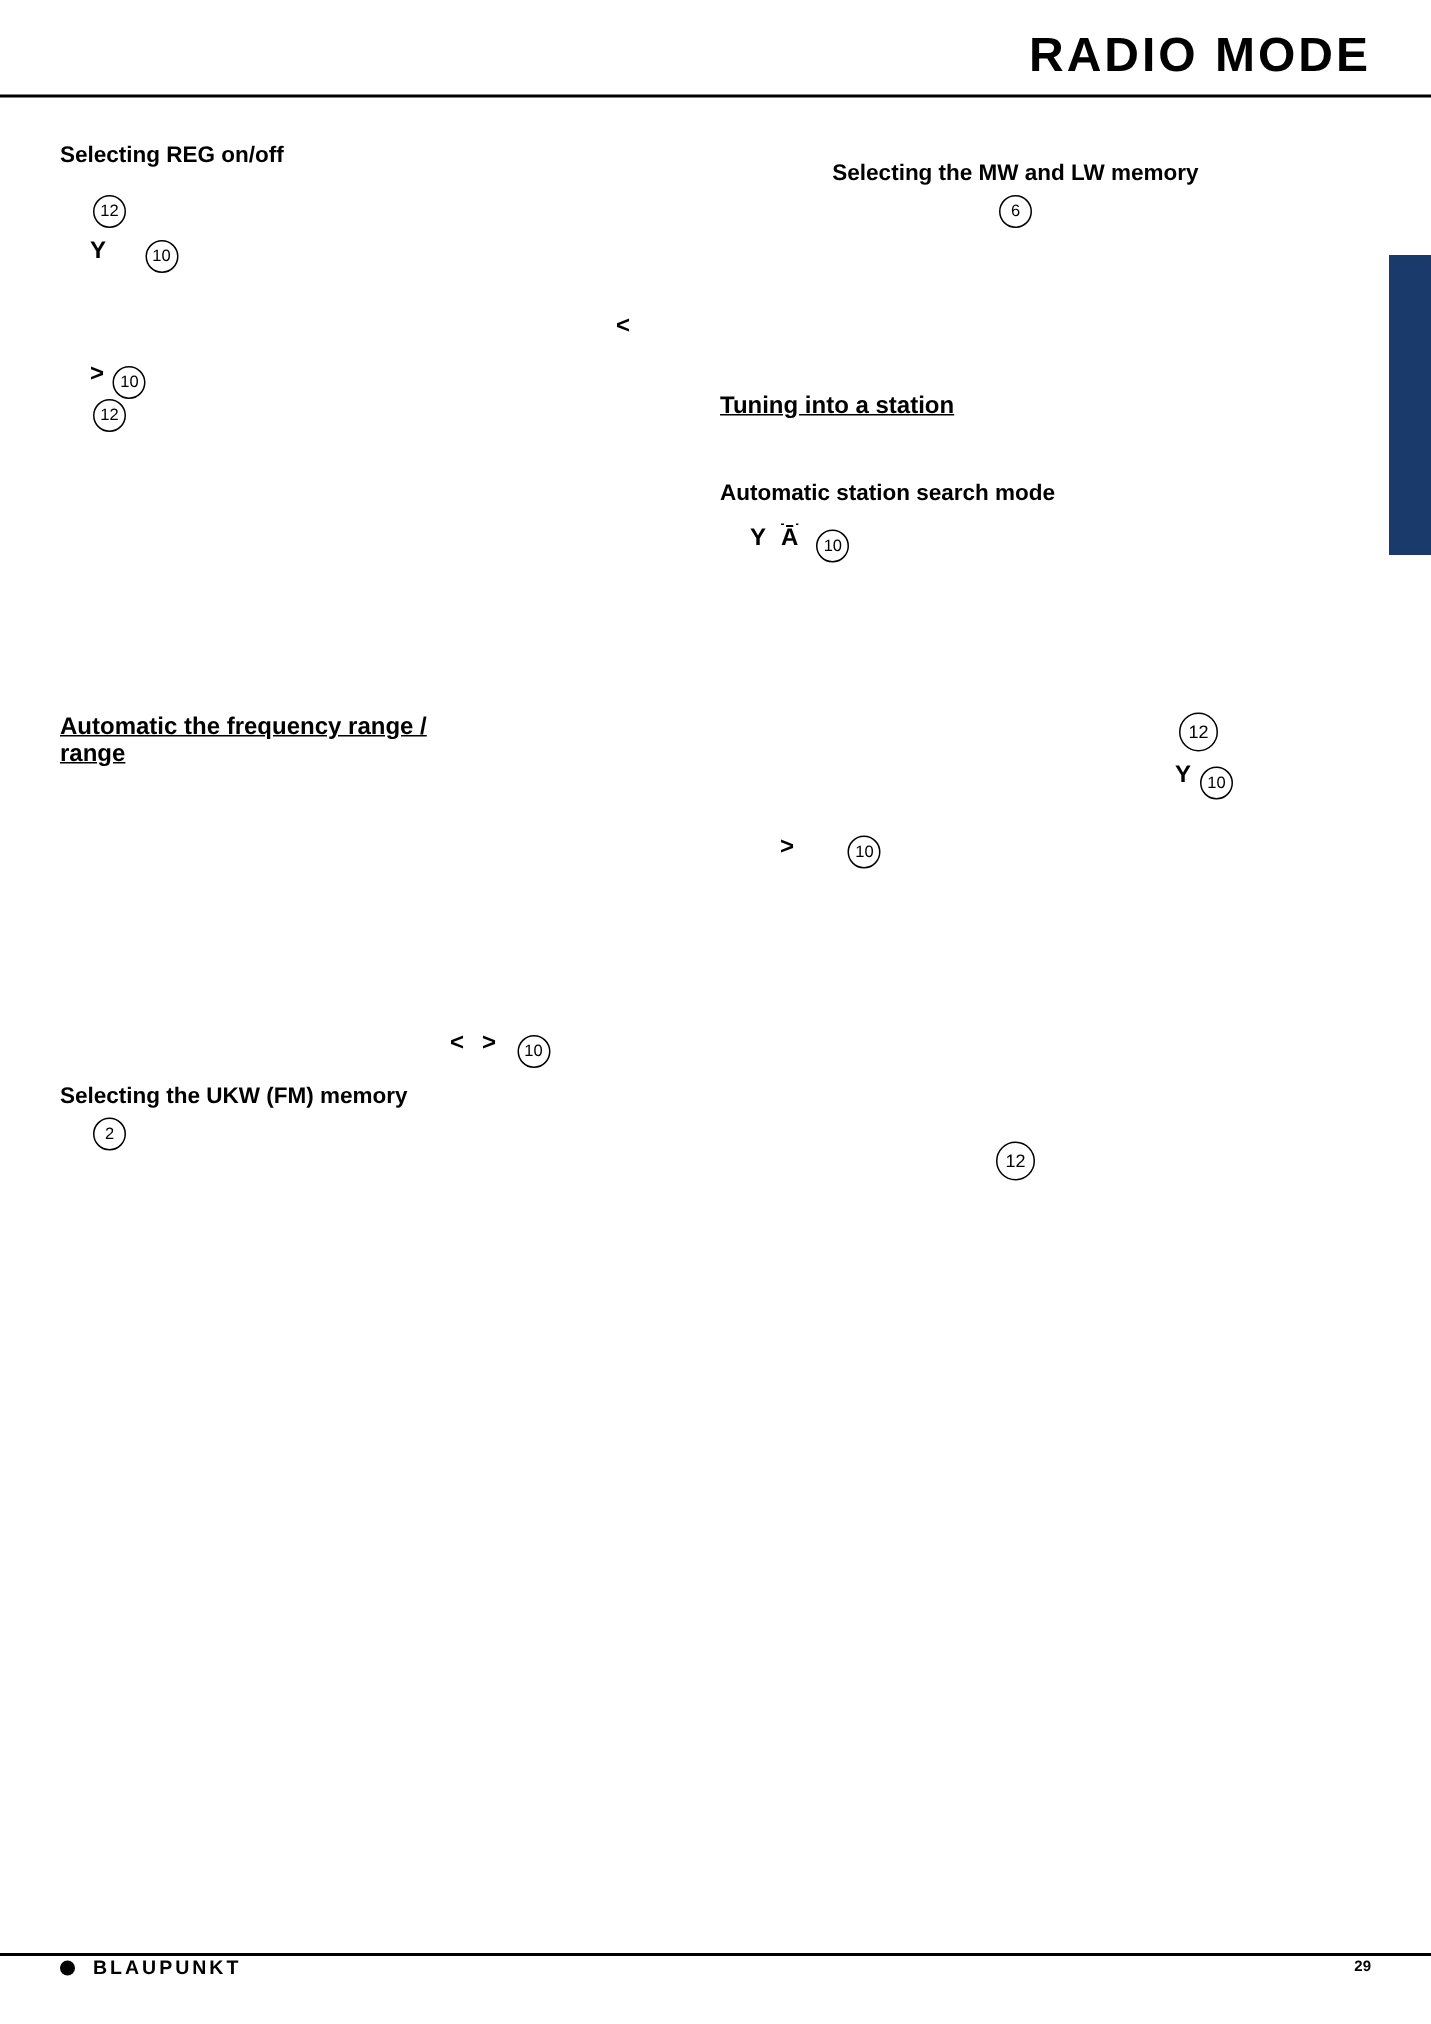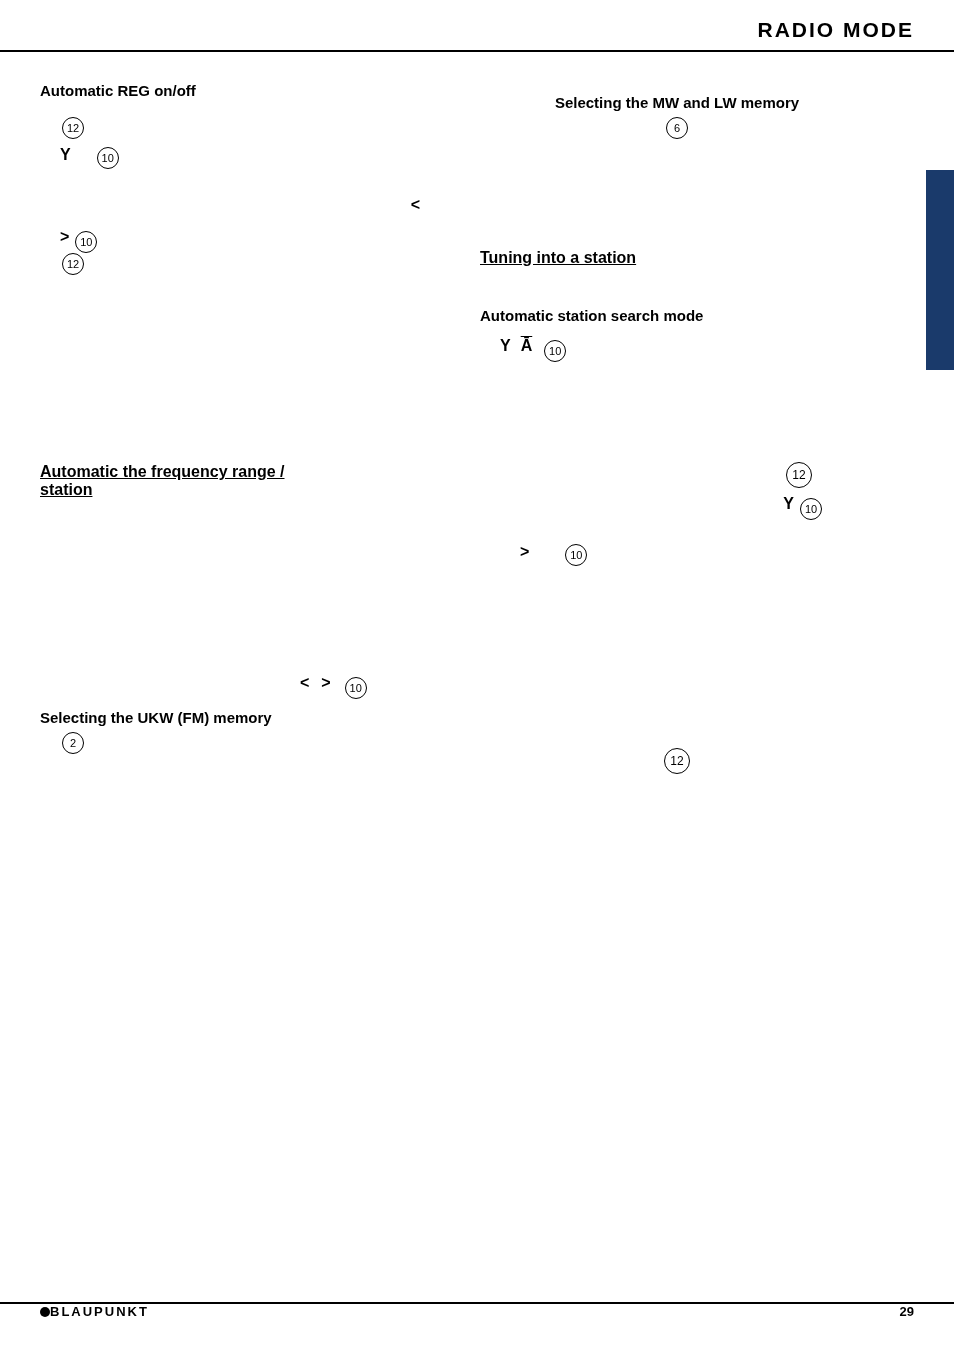--- a/index.html
+++ b/index.html
@@ -33,21 +33,21 @@
     
     .header {
       display: flex;
       justify-content: flex-end;
       align-items: center;
       padding: 18px 40px 8px 40px;
       border-bottom: 2px solid #000;
     }
 
     .page-title {
-      font-size: 21px;
+      font-size: 32px;
       font-weight: 900;
       letter-spacing: 2px;
       text-transform: uppercase;
     }
 
     
     .content {
       display: flex;
       padding: 0 40px;
       position: relative;
@@ -129,38 +129,38 @@
       right: 0;
       display: flex;
       align-items: center;
       padding: 0 40px;
       border-top: 2px solid #000;
     }
 
     .footer-brand {
       display: flex;
       align-items: center;
-      gap: 0;
+      gap: 12px;
       font-weight: 900;
       font-size: 13px;
       letter-spacing: 2px;
     }
 
     .footer-dot {
       width: 10px;
       height: 10px;
       background: #000;
       border-radius: 50%;
       display: inline-block;
     }
 
     .footer-page {
       position: absolute;
       right: 40px;
-      font-size: 13px;
+      font-size: 10px;
       font-weight: 700;
     }
 
     
     .right-top {
       margin-top: 10px;
       margin-bottom: 30px;
       text-align: center;
     }
 
@@ -203,21 +203,21 @@
 
   <div class="header">
     <span class="page-title">RADIO MODE</span>
   </div>
 
   <div class="content">
 
     <div class="left-col">
 
       <div class="block">
-        <div class="section-heading">Automatic REG on/off</div>
+        <div class="section-heading">Selecting REG on/off</div>
         <div class="spacer"></div>
         <div class="line indent">
           <span class="circled">12</span>
         </div>
         <div class="line indent">
           <span class="arrow-bold">Y</span>
           <span style="margin-left:20px;">
             <span class="circled">10</span>
           </span>
         </div>
@@ -233,21 +233,21 @@
           <span class="circled">12</span>
         </div>
       </div>
 
 
       <div style="height: 160px;"></div>
 
       <div class="block">
         <div class="section-heading-underline">Automatic the frequency range /</div>
         <br>
-        <div class="section-heading-underline">station</div>
+        <div class="section-heading-underline">range</div>
       </div>
 
       <div style="height: 140px;"></div>
 
       <div class="line" style="margin-left: 260px; margin-bottom: 10px;">
         <span class="arrow-bold">&lt;</span>
         <span style="margin: 0 8px;">
           <span class="arrow-bold">&gt;</span>
         </span>
         <span class="circled">10</span>

